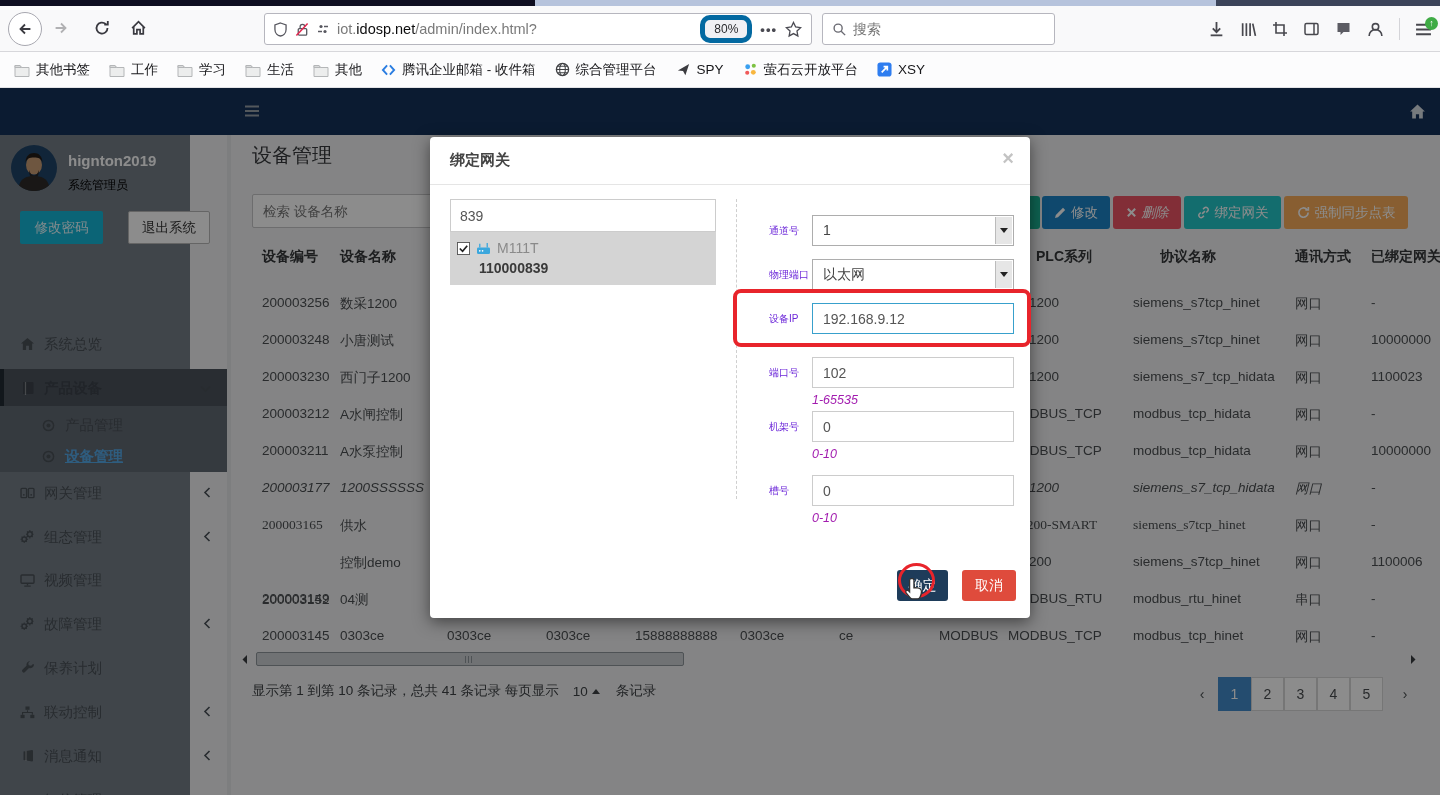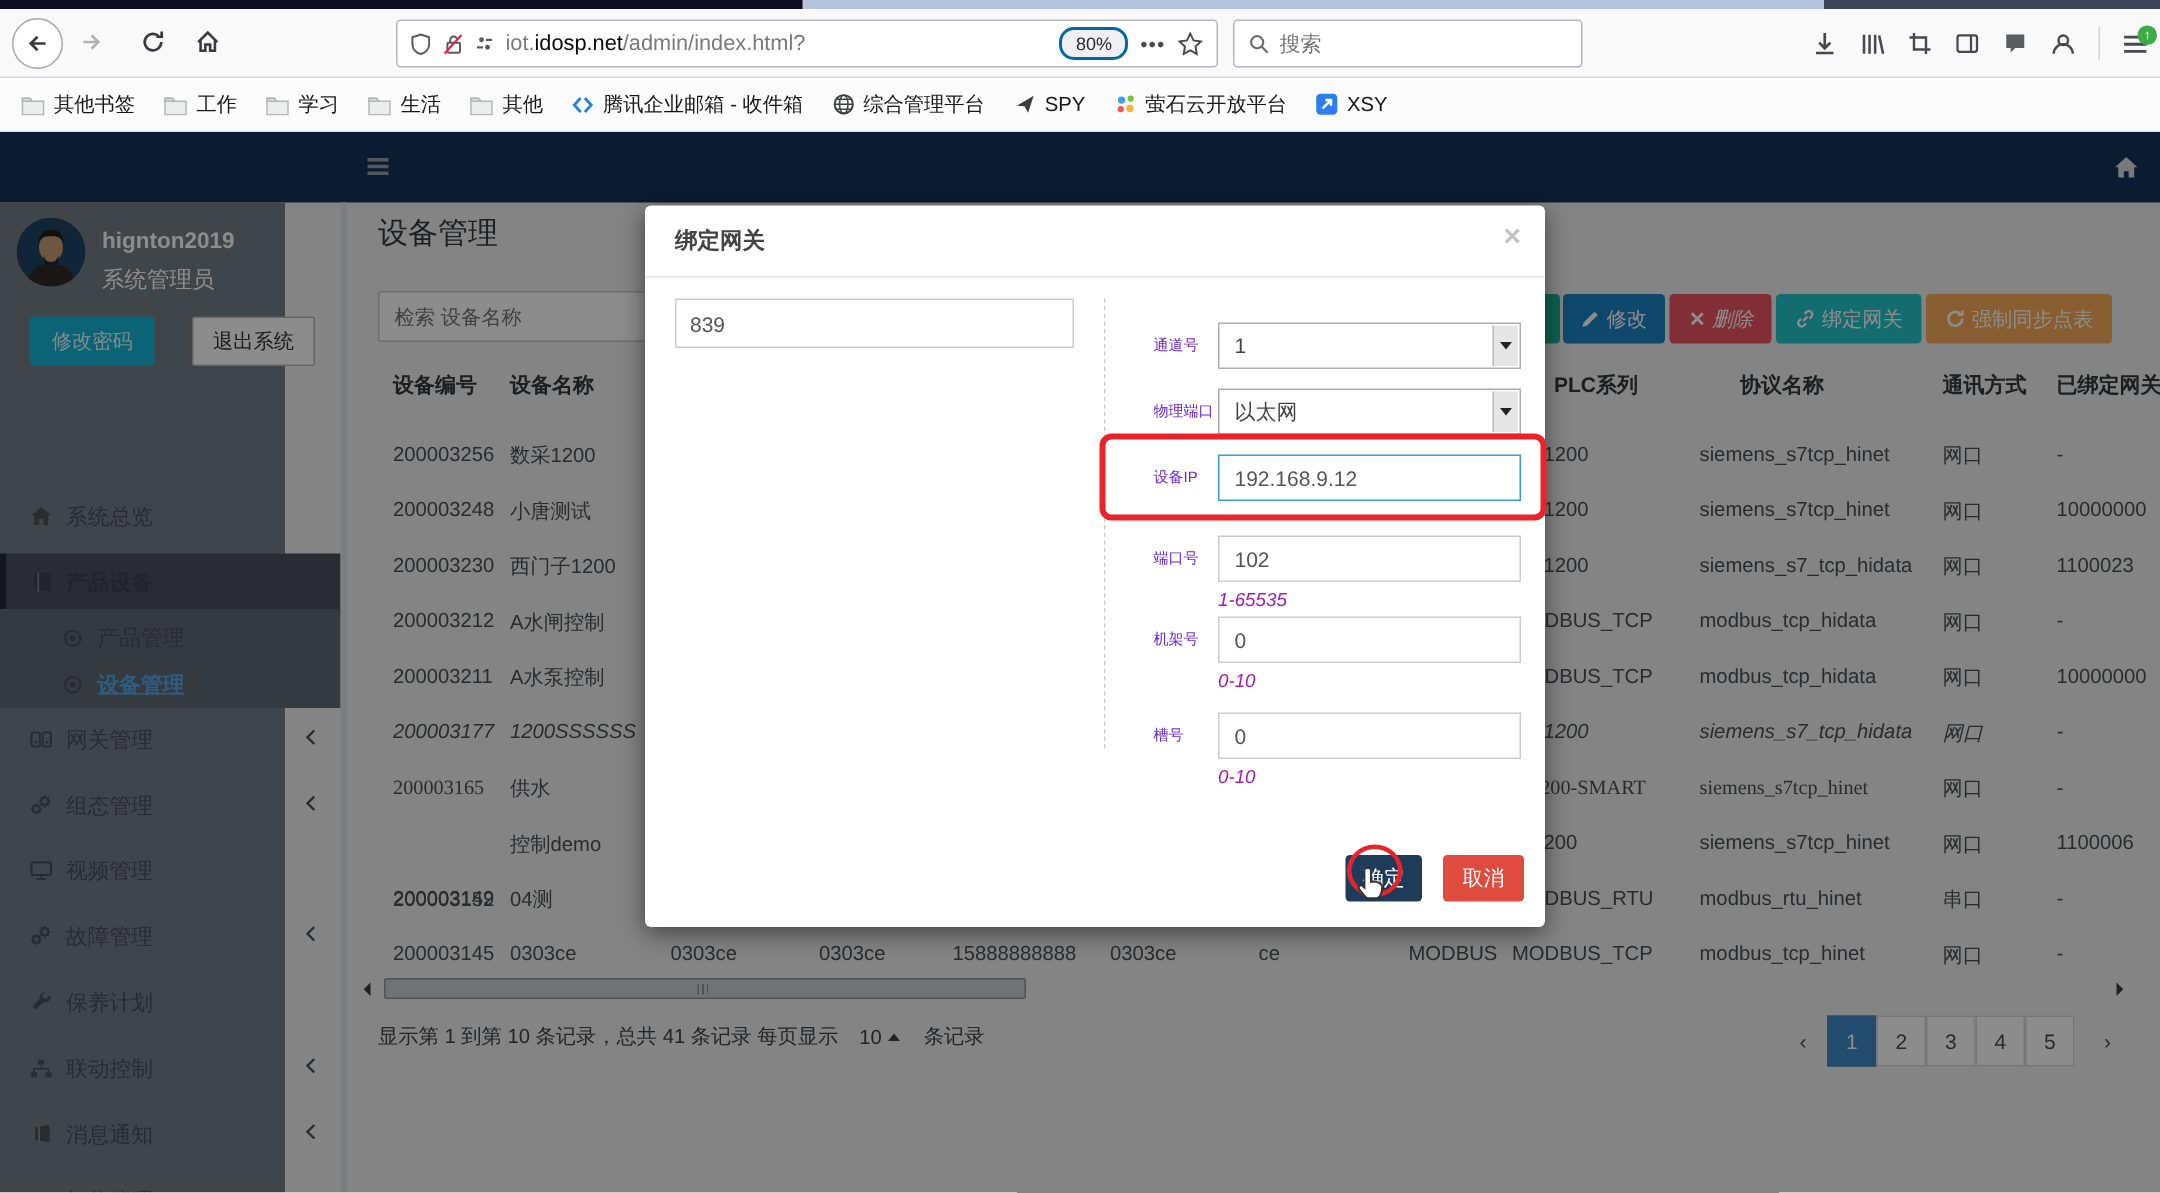--- a/index.html
+++ b/index.html
@@ -13,21 +13,21 @@
 #titlebar .tab-strip { position:absolute; top:0; left:535px; width:681px; height:6px; background:#b6c3dc; }
 #titlebar .tb-right { position:absolute; top:0; left:1216px; width:224px; height:6px; background:#3c4459; }
 #toolbar { position:absolute; top:6px; left:0; width:1440px; height:46px; background:#f9f9fa; border-bottom:1px solid #d7d7db; }
 #back-btn { position:absolute; left:8px; top:6px; width:34px; height:34px; border:1px solid #a8a8b0; border-radius:50%; background:#fff; display:flex; align-items:center; justify-content:center; color:#3a3a40; }
 #forward-btn { position:absolute; left:52px; top:13px; color:#b1b1b3; }
 #reload-btn { position:absolute; left:94px; top:14px; color:#3a3a40; }
 #home-btn { position:absolute; left:130px; top:13px; color:#3a3a40; }
 #urlbar { position:absolute; left:264px; top:7px; width:548px; height:32px; background:#fff; border:1px solid #b6b6be; border-radius:3px; display:flex; align-items:center; padding:0 9px; gap:8px; }
 .url-text { font-size:14.5px; color:#7a7a7a; white-space:nowrap; }
 .url-domain { color:#0c0c0d; }
-#zoom-pill { margin-left:auto; border:2px solid #0369a1; background:#f0f0f4; border-radius:10px; font-size:12px; color:#2a2a2e; padding:2px 9px; }
+#zoom-pill { margin-left:auto; border:5px solid #0369a1; background:#f0f0f4; border-radius:10px; font-size:12px; color:#2a2a2e; padding:2px 9px; }
 #page-actions { color:#4a4a52; font-size:13px; letter-spacing:1px; font-weight:bold; }
 #searchbox { position:absolute; left:822px; top:7px; width:233px; height:32px; background:#fff; border:1px solid #b6b6be; border-radius:3px; display:flex; align-items:center; padding:0 9px; gap:7px; }
 #searchbox input { border:none; outline:none; font-size:14px; color:#737373; width:160px; background:transparent; }
 #tb-right-icons { position:absolute; right:8px; top:7px; height:32px; display:flex; align-items:center; gap:15px; color:#48484e; }
 .tb-sep { width:1px; height:22px; background:#d4d4d8; }
 #hamburger-wrap { position:relative; }
 #hamburger-badge { position:absolute; top:-5px; right:-6px; width:13px; height:13px; border-radius:50%; background:#3fab45; color:#fff; font-size:9px; line-height:13px; text-align:center; }
 #bookmarksbar { position:absolute; top:52px; left:0; width:1440px; height:36px; background:#fcfcfd; border-bottom:1px solid #e3e3e6; display:flex; align-items:center; padding-left:14px; gap:19px; }
 .bm { display:flex; align-items:center; gap:6px; font-size:13.5px; color:#17171a; white-space:nowrap; }
 
@@ -35,21 +35,21 @@
 #page { position:absolute; top:88px; left:0; width:1440px; height:707px; background:#f0f1f2; overflow:hidden; }
 #navbar { position:absolute; top:0; left:0; width:1440px; height:47px; background:#15325a; }
 #nav-hamburger { position:absolute; left:244px; top:16px; color:#98a0a8; }
 #nav-home { position:absolute; right:14px; top:15px; color:#d8dee4; }
 
 
 #sidebar { position:absolute; top:47px; left:0; width:190px; height:660px; background:#767f88; }
 #sidebar-strip { position:absolute; top:47px; left:227px; width:4px; height:660px; background:#e4e6e8; }
 #avatar { position:absolute; left:11px; top:10px; }
 #user-name { position:absolute; left:68px; top:17px; font-size:15px; font-weight:bold; color:#fff; }
-#user-role { position:absolute; left:68px; top:42px; font-size:15px; color:#ffffff; }
+#user-role { position:absolute; left:68px; top:42px; font-size:12px; color:#000000; }
 .side-btn { position:absolute; top:76px; height:33px; font-size:13.5px; display:flex; align-items:center; justify-content:center; border-radius:2px; cursor:pointer; }
 #btn-changepw { left:20px; width:83px; background:#14b6d7; color:#e8fbff; }
 #btn-logout { left:128px; width:82px; background:#fff; color:#333; border:1px solid #b9b9b9; }
 #active-block { position:absolute; left:0; top:234px; width:227px; height:42px; background:#4b525c; border-left:4px solid #222b34; }
 #submenu-block { position:absolute; left:0; top:271px; width:227px; height:66px; background:#626a74; }
 .menu-item { position:absolute; left:0; width:227px; height:30px; display:flex; align-items:center; color:#495057; font-size:14.5px; cursor:pointer; }
 .menu-item .mi-icon { width:17px; margin-left:19px; margin-right:8px; }
 .menu-item.sub .mi-icon { margin-left:40px; }
 .menu-item.selected .mi-label { color:#55a9e8; text-decoration:underline; font-weight:bold; }
 .menu-item.active { font-weight:bold; color:#3c434b; }
@@ -659,20 +659,40 @@
     </div>
 
     <div id="overlay"></div>
 
     <div id="modal">
       <div id="modal-header">
         <span id="modal-title">绑定网关</span>
         <span id="modal-close">×</span>
       </div>
       <input id="gw-filter" value="839" style="">
+      <div id="gw-item">
+        <div id="gw-line1">
+          <span class="icn">
+              <svg width="13" height="13" viewBox="0 0 14 14">
+                <rect x="0.5" y="0.5" width="13" height="13" fill="#fff" stroke="#555"></rect>
+                <path d="M3 7l3 3 5-6" fill="none" stroke="#222" stroke-width="1.8"></path>
+              </svg>
+            </span>
+          <span class="icn">
+              <svg width="15" height="13" viewBox="0 0 16 14">
+                <path d="M4 6V2M12 6V1" stroke="#3ba7dd" stroke-width="1.4"></path>
+                <rect x="1" y="6" width="14" height="7" rx="1.5" fill="#3ba7dd"></rect>
+                <circle cx="4" cy="9.5" r="0.9" fill="#fff"></circle>
+                <circle cx="7" cy="9.5" r="0.9" fill="#fff"></circle>
+              </svg>
+            </span>
+          <span>M111T</span>
+        </div>
+        <div id="gw-id">110000839</div>
+      </div>
       <div id="modal-divider"></div>
       <div id="modal-fields">
           <div class="f-label" style="top: 78px;">通道号</div>
           <div class="f-select" style="top: 78px;">
             <span class="val">1</span>
             <span class="sel-btn">
               <i></i>
             </span>
           </div>
           <div class="f-label" style="top: 122px;">物理端口</div>

